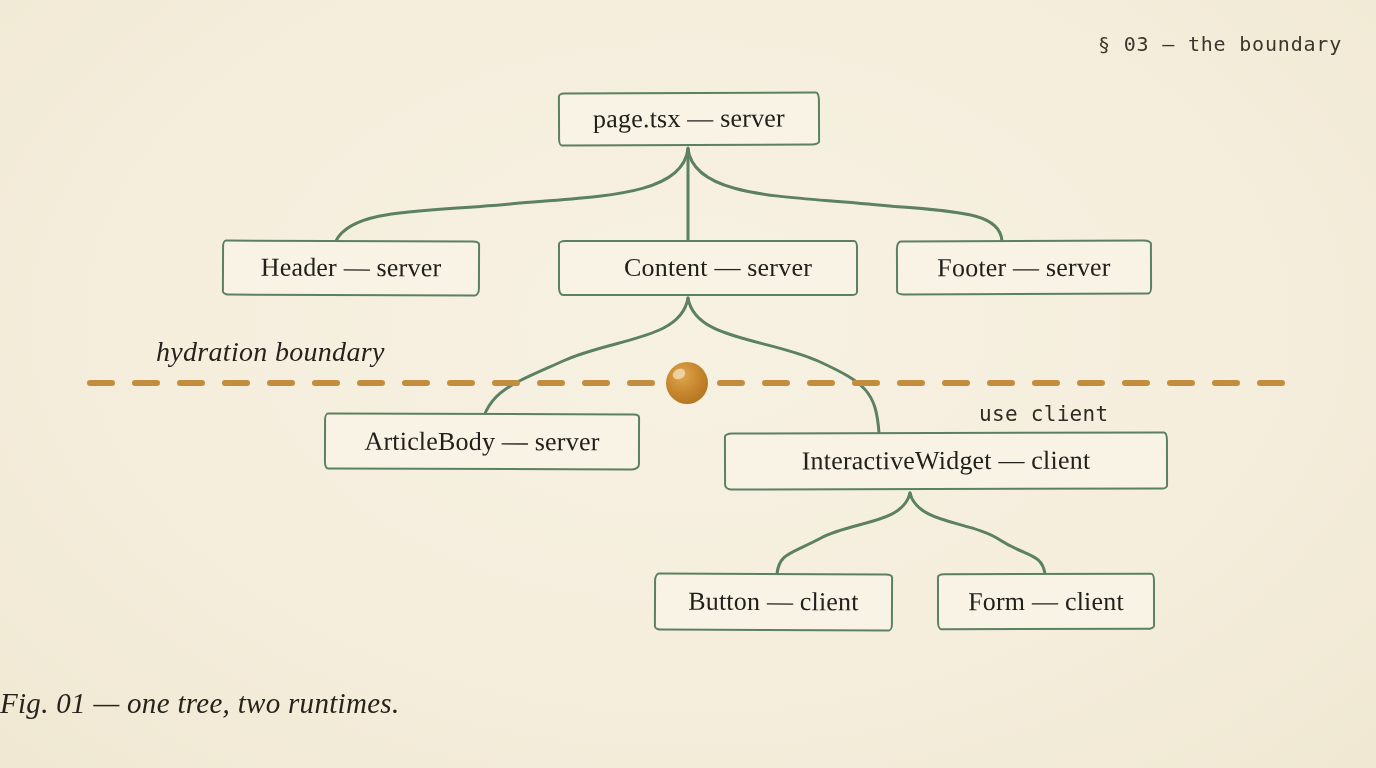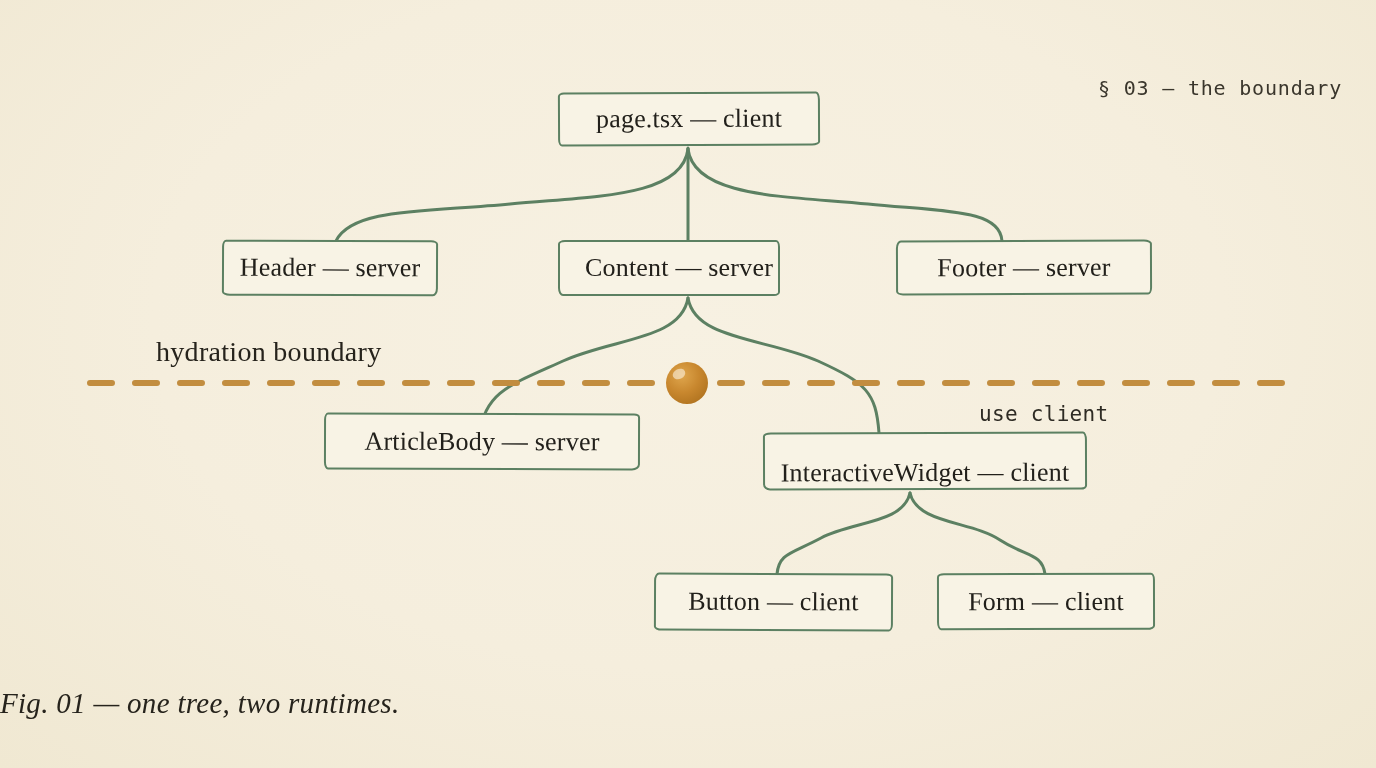--- a/index.html
+++ b/index.html
@@ -16,37 +16,37 @@
     position:absolute;
     display:flex;align-items:center;justify-content:center;
     background:#f8f3e5;
     border:2.5px solid #5c8062;
     font-size:26px;
     letter-spacing:.2px;
     color:#22201b;
     box-sizing:border-box;
   }
   .n-page   {left:558px;top:92px; width:262px;height:54px;border-radius:6px 4px 8px 4px / 4px 8px 4px 7px;transform:rotate(-.25deg);}
-  .n-header {left:222px;top:240px;width:216px;height:56px;border-radius:4px 7px 5px 8px / 7px 4px 8px 4px;transform:rotate(.2deg);}
-  .n-content{left:558px;top:240px;width:222px;height:56px;border-radius:7px 4px 6px 5px / 4px 7px 4px 8px;padding-left:20px;}
+  .n-header {left:222px;top:240px;width:258px;height:56px;border-radius:4px 7px 5px 8px / 7px 4px 8px 4px;transform:rotate(.2deg);}
+  .n-content{left:558px;top:240px;width:300px;height:56px;border-radius:7px 4px 6px 5px / 4px 7px 4px 8px;padding-left:20px;}
   .n-footer {left:896px;top:240px;width:256px;height:55px;border-radius:5px 8px 4px 7px / 8px 4px 7px 4px;transform:rotate(-.2deg);}
   .n-article{left:324px;top:413px;width:316px;height:57px;border-radius:4px 6px 8px 4px / 7px 4px 6px 8px;transform:rotate(.15deg);}
-  .n-widget {left:763px;top:432px;width:324px;height:58px;border-radius:8px 4px 6px 7px / 4px 8px 4px 6px;transform:rotate(-.15deg);align-items:flex-end;}
+  .n-widget {left:724px;top:432px;width:444px;height:58px;border-radius:8px 4px 6px 7px / 4px 8px 4px 6px;transform:rotate(-.15deg);}
   .n-button {left:654px;top:573px;width:239px;height:58px;border-radius:5px 7px 4px 8px / 8px 4px 7px 4px;transform:rotate(.2deg);text-align:right;}
   .n-form   {left:937px;top:573px;width:218px;height:57px;border-radius:7px 4px 8px 4px / 4px 7px 4px 8px;transform:rotate(-.1deg);}
   .mono{
     position:absolute;
     font-family:"DejaVu Sans Mono","Liberation Mono",monospace;
     color:#3a362c;
   }
-  .section-label{top:32px;right:34px;font-size:20px;letter-spacing:.8px;margin-top:44px;}
+  .section-label{top:32px;right:34px;font-size:20px;letter-spacing:.8px;}
   .use-client{left:979px;top:402px;font-size:21px;letter-spacing:.3px;color:#2e2b24;}
   .boundary-label{
     position:absolute;left:156px;top:336px;
-    font-size:28px;color:#26231c;letter-spacing:.3px;
+    font-style:italic;font-size:28px;color:#26231c;letter-spacing:.3px;
   }
   .caption{
     position:absolute;left:0;top:687px;width:100%;
     text-align:left;font-style:italic;font-size:29px;color:#26231c;letter-spacing:.3px;
   }
 </style>
 </head>
 <body>
 
 <div class="stage">
@@ -72,21 +72,21 @@
 
     <path d="M90 383 L1289 383" fill="none" stroke="#c28d3f" stroke-width="6" stroke-linecap="round" stroke-dasharray="22 23"></path>
 
     <circle cx="687" cy="383" r="21" fill="url(#dotGrad)"></circle>
     <ellipse cx="679" cy="374" rx="6.5" ry="5" fill="rgba(255,250,238,0.55)" transform="rotate(-25 679 374)"></ellipse>
   </svg>
 
   <div class="mono section-label">§ 03 — the boundary</div>
 
   <div class="node n-page">
-    <span>page.tsx — client</span>
+    <span>page.tsx — server</span>
   </div>
   <div class="node n-header">
     <span>Header — server</span>
   </div>
   <div class="node n-content">
     <span>Content — server</span>
   </div>
   <div class="node n-footer">
     <span>Footer — server</span>
   </div>

